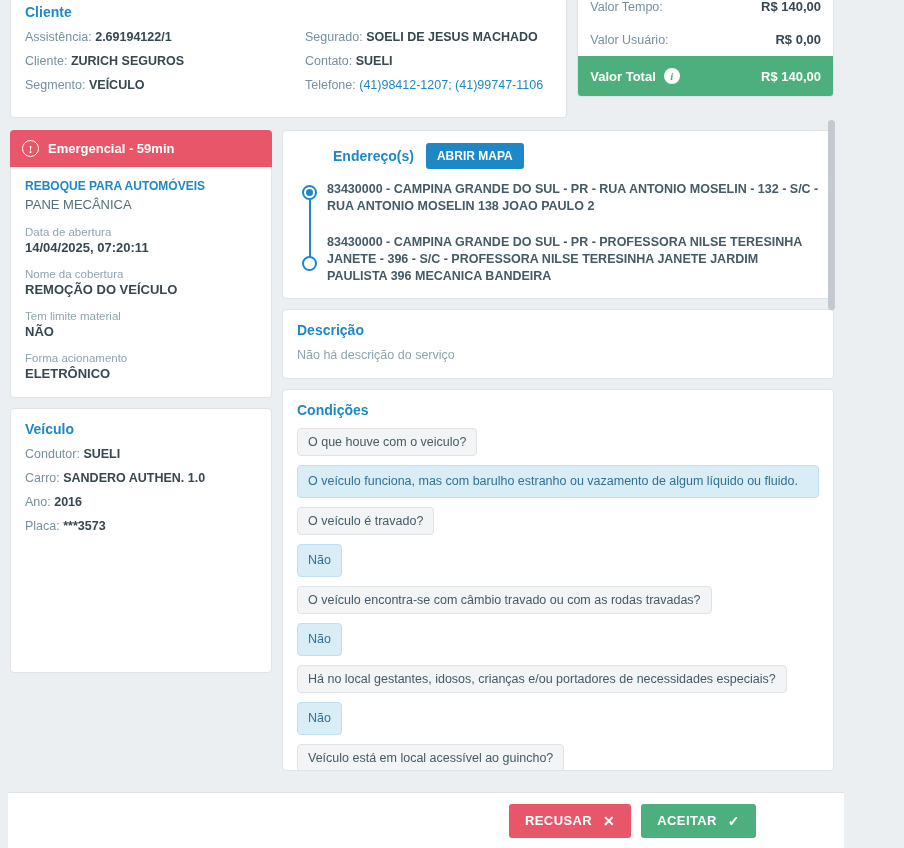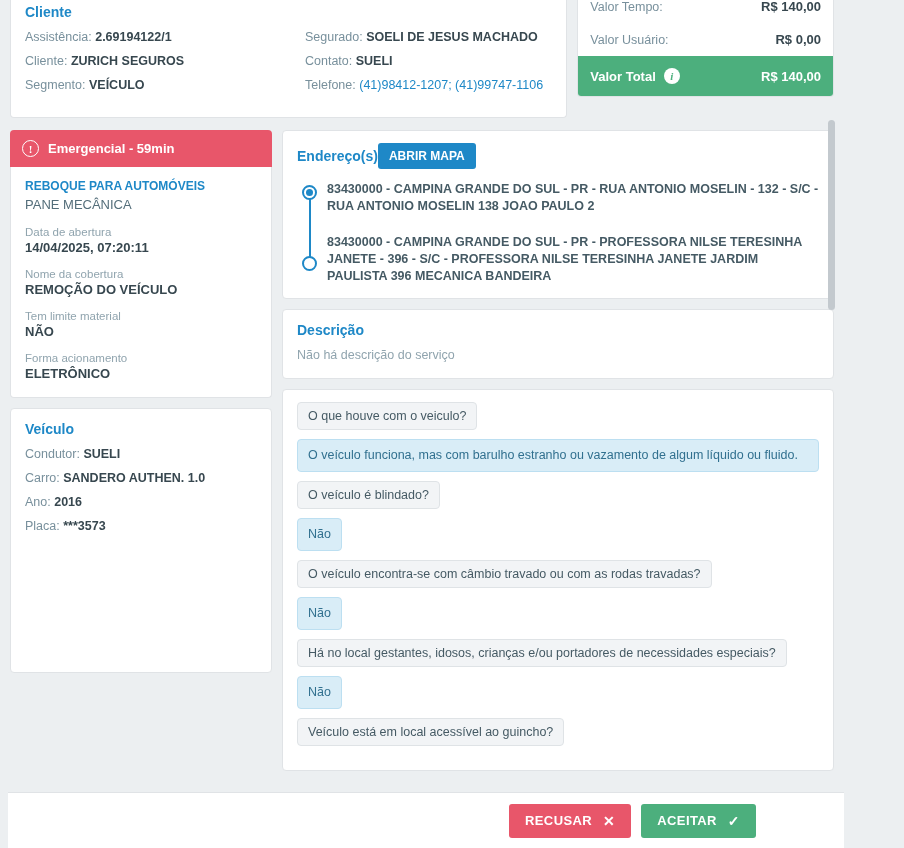--- a/index.html
+++ b/index.html
@@ -143,21 +143,21 @@
     min-height: 265px;
   }
 
   
   .addr-card {
     background: #ffffff;
     border: 1px solid #e0e3e6;
     border-radius: 4px;
     padding: 12px 14px 14px 14px;
   }
-  .addr-head { display: flex; align-items: center; margin-bottom: 12px; }
+  .addr-head { display: flex; align-items: center; gap: 12px; margin-bottom: 12px; margin-left: 36px; }
   .addr-head .section-title { margin-bottom: 0; }
   .map-btn {
     background: #1e88c7;
     color: #ffffff;
     border: none;
     border-radius: 3px;
     font-weight: bold;
     font-size: 12px;
     padding: 6px 11px;
     cursor: pointer;
@@ -405,26 +405,27 @@
           </div>
         </div>
       </div>
 
       <div class="desc-card">
         <div class="section-title">Descrição</div>
         <div class="desc-text">Não há descrição do serviço</div>
       </div>
 
       <div class="cond-card">
+        <div class="section-title">Condições</div>
 
         <div class="row-block"><span class="bubble-q">O que houve com o veiculo?</span></div>
         <div class="row-block">
             <span class="bubble-a wide">O veículo funciona, mas com barulho estranho ou vazamento de algum líquido ou fluido.</span>
           </div>
-        <div class="row-block"><span class="bubble-q">O veículo é blindado?</span></div>
+        <div class="row-block"><span class="bubble-q">O veículo é travado?</span></div>
         <div class="row-block"><span class="bubble-a">Não</span></div>
         <div class="row-block"><span class="bubble-q">O veículo encontra-se com câmbio travado ou com as rodas travadas?</span></div>
         <div class="row-block"><span class="bubble-a">Não</span></div>
         <div class="row-block"><span class="bubble-q">Há no local gestantes, idosos, crianças e/ou portadores de necessidades especiais?</span></div>
         <div class="row-block"><span class="bubble-a">Não</span></div>
         <div class="row-block"><span class="bubble-q">Veículo está em local acessível ao guincho?</span></div>
       </div>
 
     </div>
 

